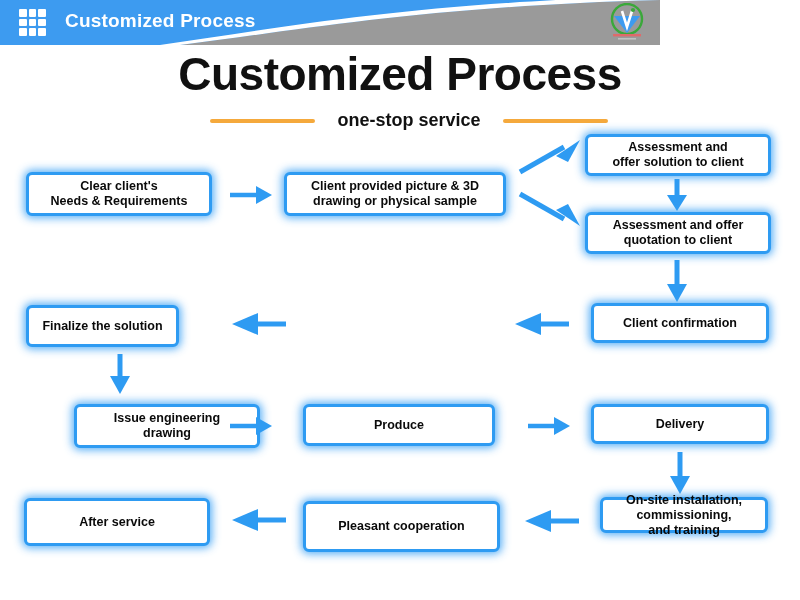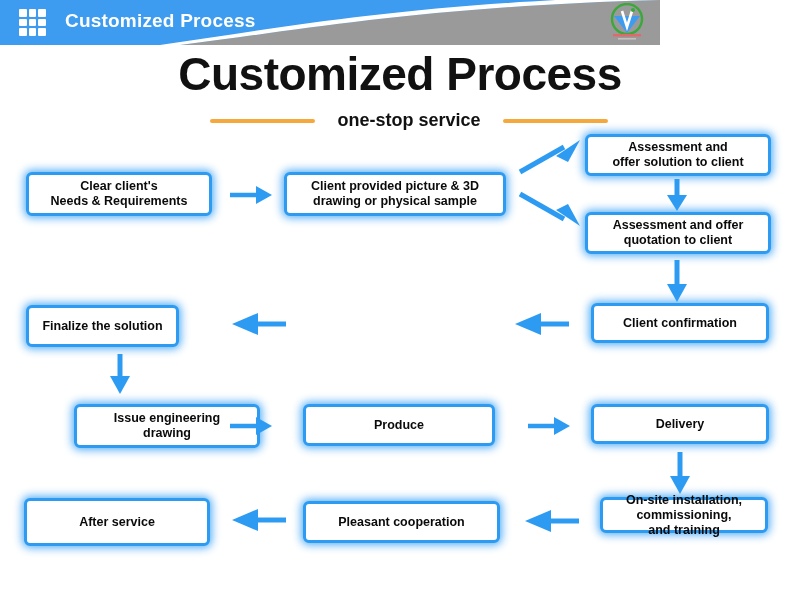--- a/index.html
+++ b/index.html
@@ -292,21 +292,21 @@
 and training</span>
   </div>
 
   <div class="arrow" style="left:521px; top:507px;">
     <svg width="62" height="28" viewBox="0 0 62 28">
       <path d="M26,14 L58,14" stroke="#2e9bf2" stroke-width="5"></path>
       <path d="M30,3 L30,25 L4,14 Z" fill="#2e9bf2"></path>
     </svg>
   </div>
 
-  <div class="node" style="left:303px; top:501px; width:197px; height:42px;">
+  <div class="node" style="left:303px; top:501px; width:197px; height:51px;">
     <span>Pleasant cooperation</span>
   </div>
 
   <div class="arrow" style="left:228px; top:506px;">
     <svg width="62" height="28" viewBox="0 0 62 28">
       <path d="M26,14 L58,14" stroke="#2e9bf2" stroke-width="5"></path>
       <path d="M30,3 L30,25 L4,14 Z" fill="#2e9bf2"></path>
     </svg>
   </div>
 

